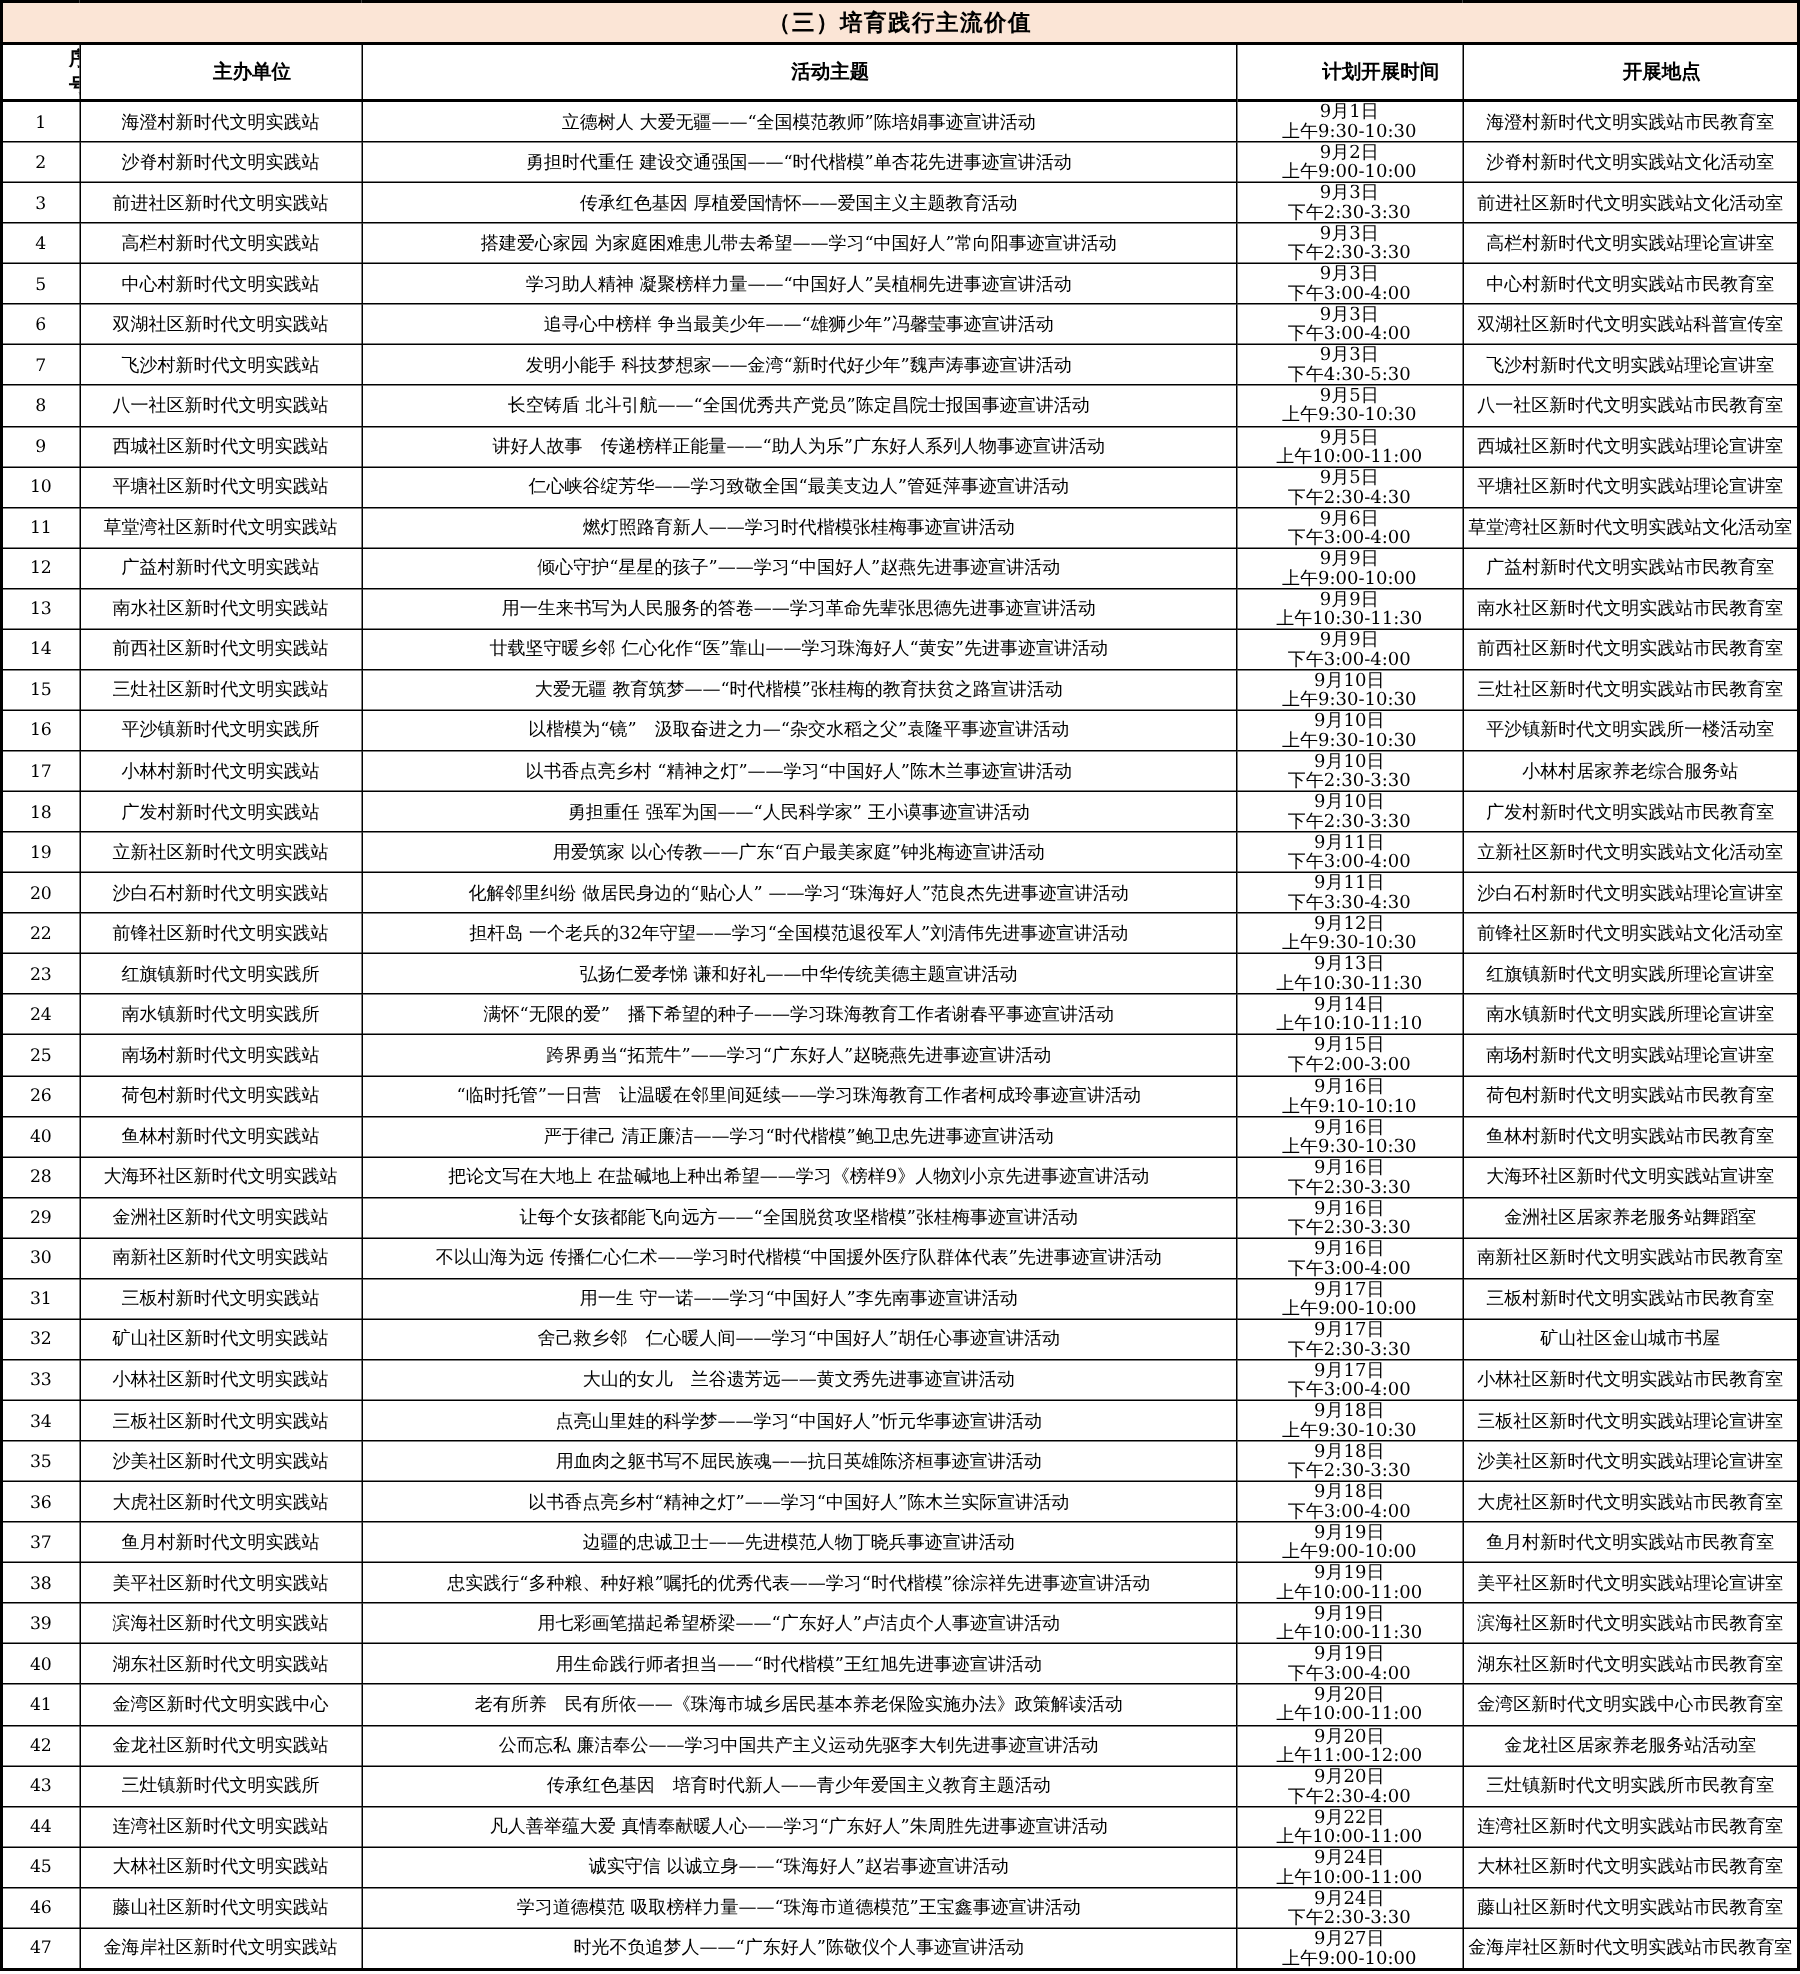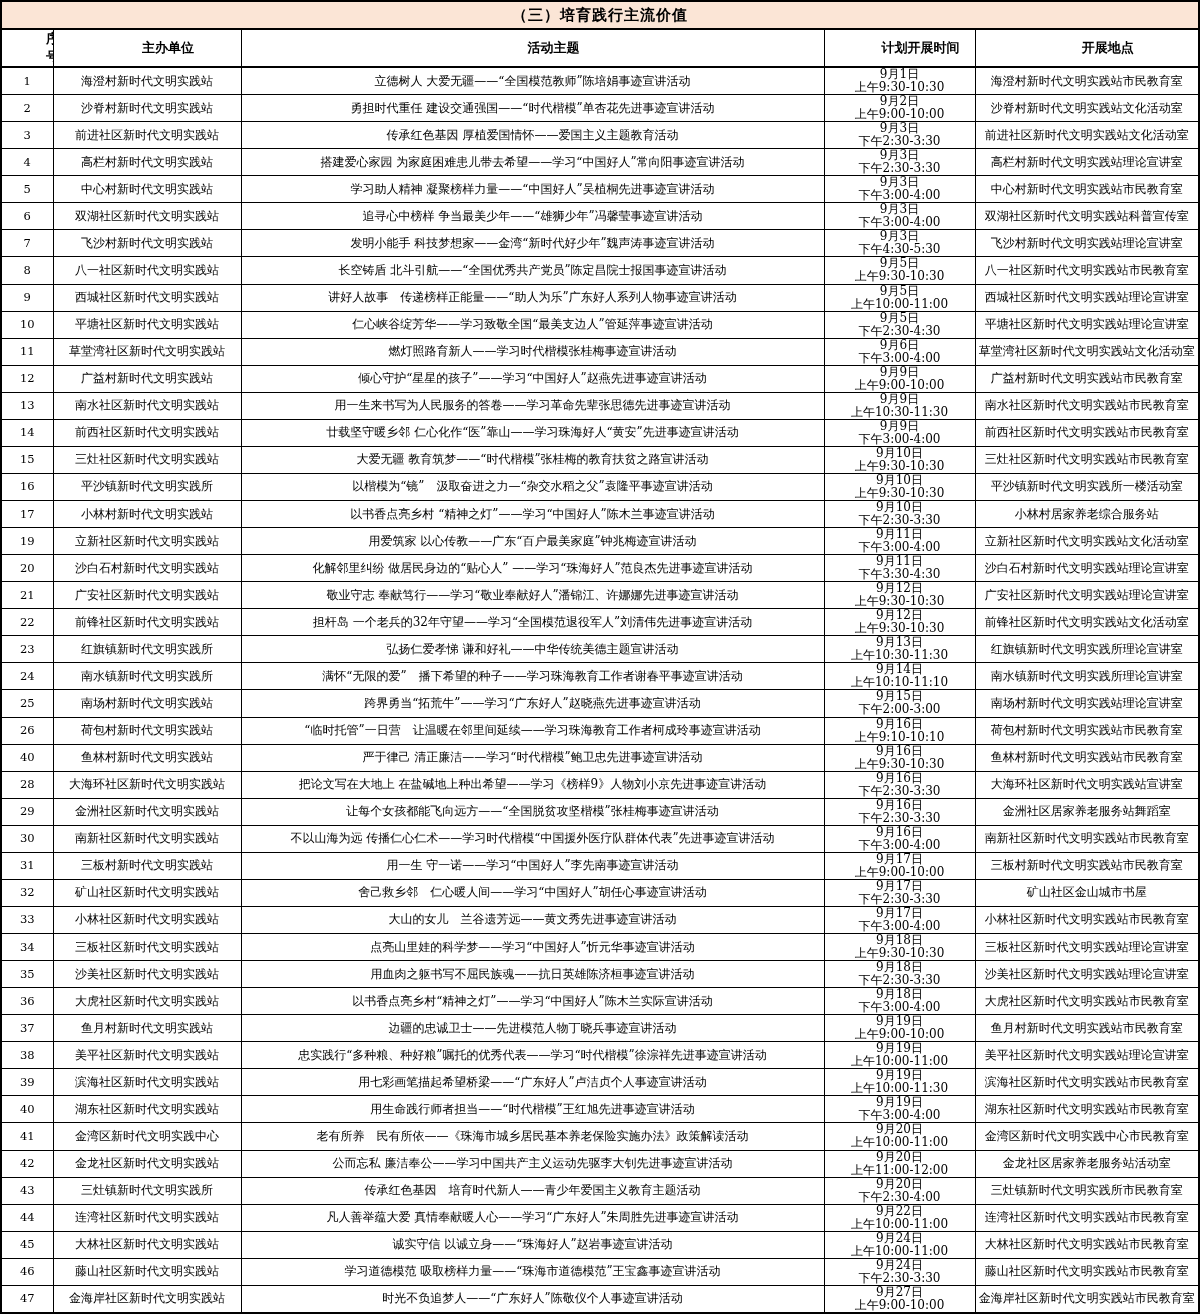--- a/index.html
+++ b/index.html
@@ -210,48 +210,48 @@
     <td class="cell-no">17</td>
     <td class="cell-org">小林村新时代文明实践站</td>
     <td class="cell-theme">以书香点亮乡村 “精神之灯”——学习“中国好人”陈木兰事迹宣讲活动</td>
     <td class="cell-time">
       <span class="time-line">9月10日</span>
       <span class="time-line time-underline">下午2:30-3:30</span>
     </td>
     <td class="cell-loc">小林村居家养老综合服务站</td>
   </tr>
       <tr>
+    <td class="cell-no">18</td>
+    <td class="cell-org">广发村新时代文明实践站</td>
+    <td class="cell-theme">勇担重任 强军为国——“人民科学家” 王小谟事迹宣讲活动</td>
+    <td class="cell-time">
+      <span class="time-line">9月10日</span>
+      <span class="time-line time-underline">下午2:30-3:30</span>
+    </td>
+    <td class="cell-loc">广发村新时代文明实践站市民教育室</td>
+  </tr>
+      <tr>
     <td class="cell-no">19</td>
     <td class="cell-org">立新社区新时代文明实践站</td>
     <td class="cell-theme">用爱筑家 以心传教——广东“百户最美家庭”钟兆梅迹宣讲活动</td>
     <td class="cell-time">
       <span class="time-line">9月11日</span>
       <span class="time-line time-underline">下午3:00-4:00</span>
     </td>
     <td class="cell-loc">立新社区新时代文明实践站文化活动室</td>
   </tr>
       <tr>
     <td class="cell-no">20</td>
     <td class="cell-org">沙白石村新时代文明实践站</td>
     <td class="cell-theme">化解邻里纠纷 做居民身边的“贴心人” ——学习“珠海好人”范良杰先进事迹宣讲活动</td>
     <td class="cell-time">
       <span class="time-line">9月11日</span>
       <span class="time-line time-underline">下午3:30-4:30</span>
     </td>
     <td class="cell-loc">沙白石村新时代文明实践站理论宣讲室</td>
-  </tr>
-      <tr>
-    <td class="cell-no">21</td>
-    <td class="cell-org">广安社区新时代文明实践站</td>
-    <td class="cell-theme">敬业守志 奉献笃行——学习“敬业奉献好人”潘锦江、许娜娜先进事迹宣讲活动</td>
-    <td class="cell-time">
-      <span class="time-line">9月12日</span>
-      <span class="time-line time-underline">上午9:30-10:30</span>
-    </td>
-    <td class="cell-loc">广安社区新时代文明实践站理论宣讲室</td>
   </tr>
       <tr>
     <td class="cell-no">22</td>
     <td class="cell-org">前锋社区新时代文明实践站</td>
     <td class="cell-theme">担杆岛 一个老兵的32年守望——学习“全国模范退役军人”刘清伟先进事迹宣讲活动</td>
     <td class="cell-time">
       <span class="time-line">9月12日</span>
       <span class="time-line time-underline">上午9:30-10:30</span>
     </td>
     <td class="cell-loc">前锋社区新时代文明实践站文化活动室</td>

